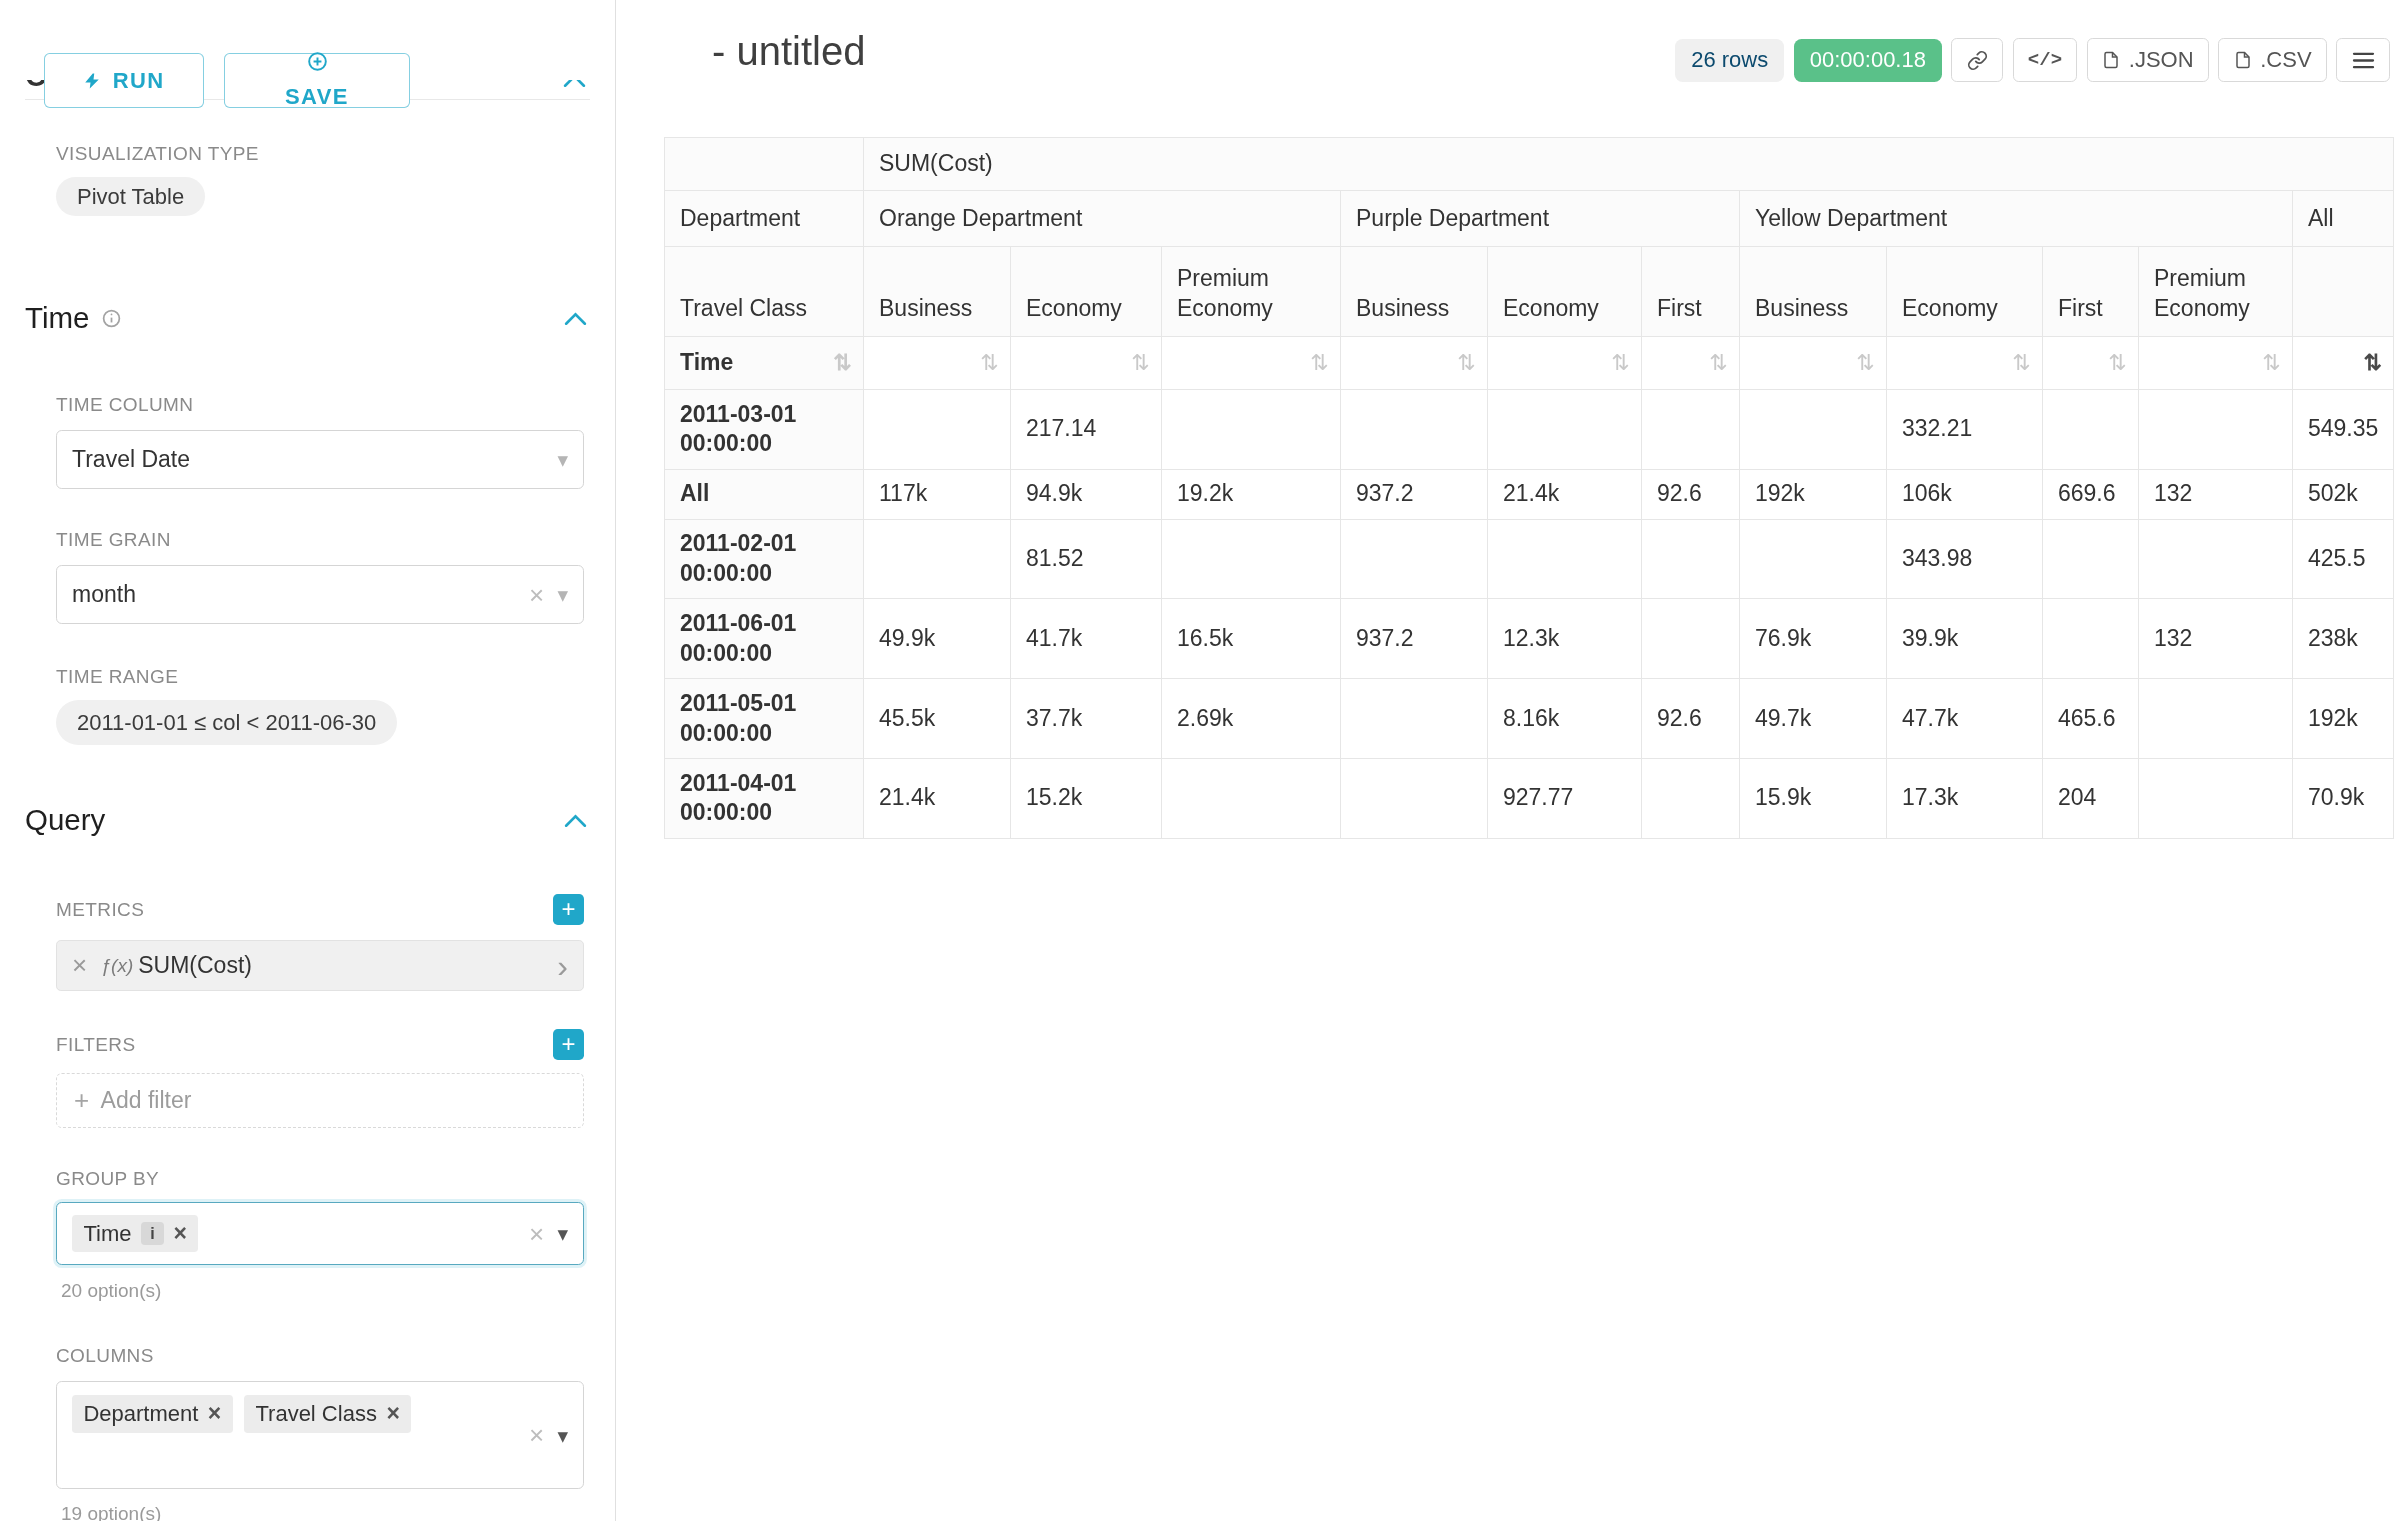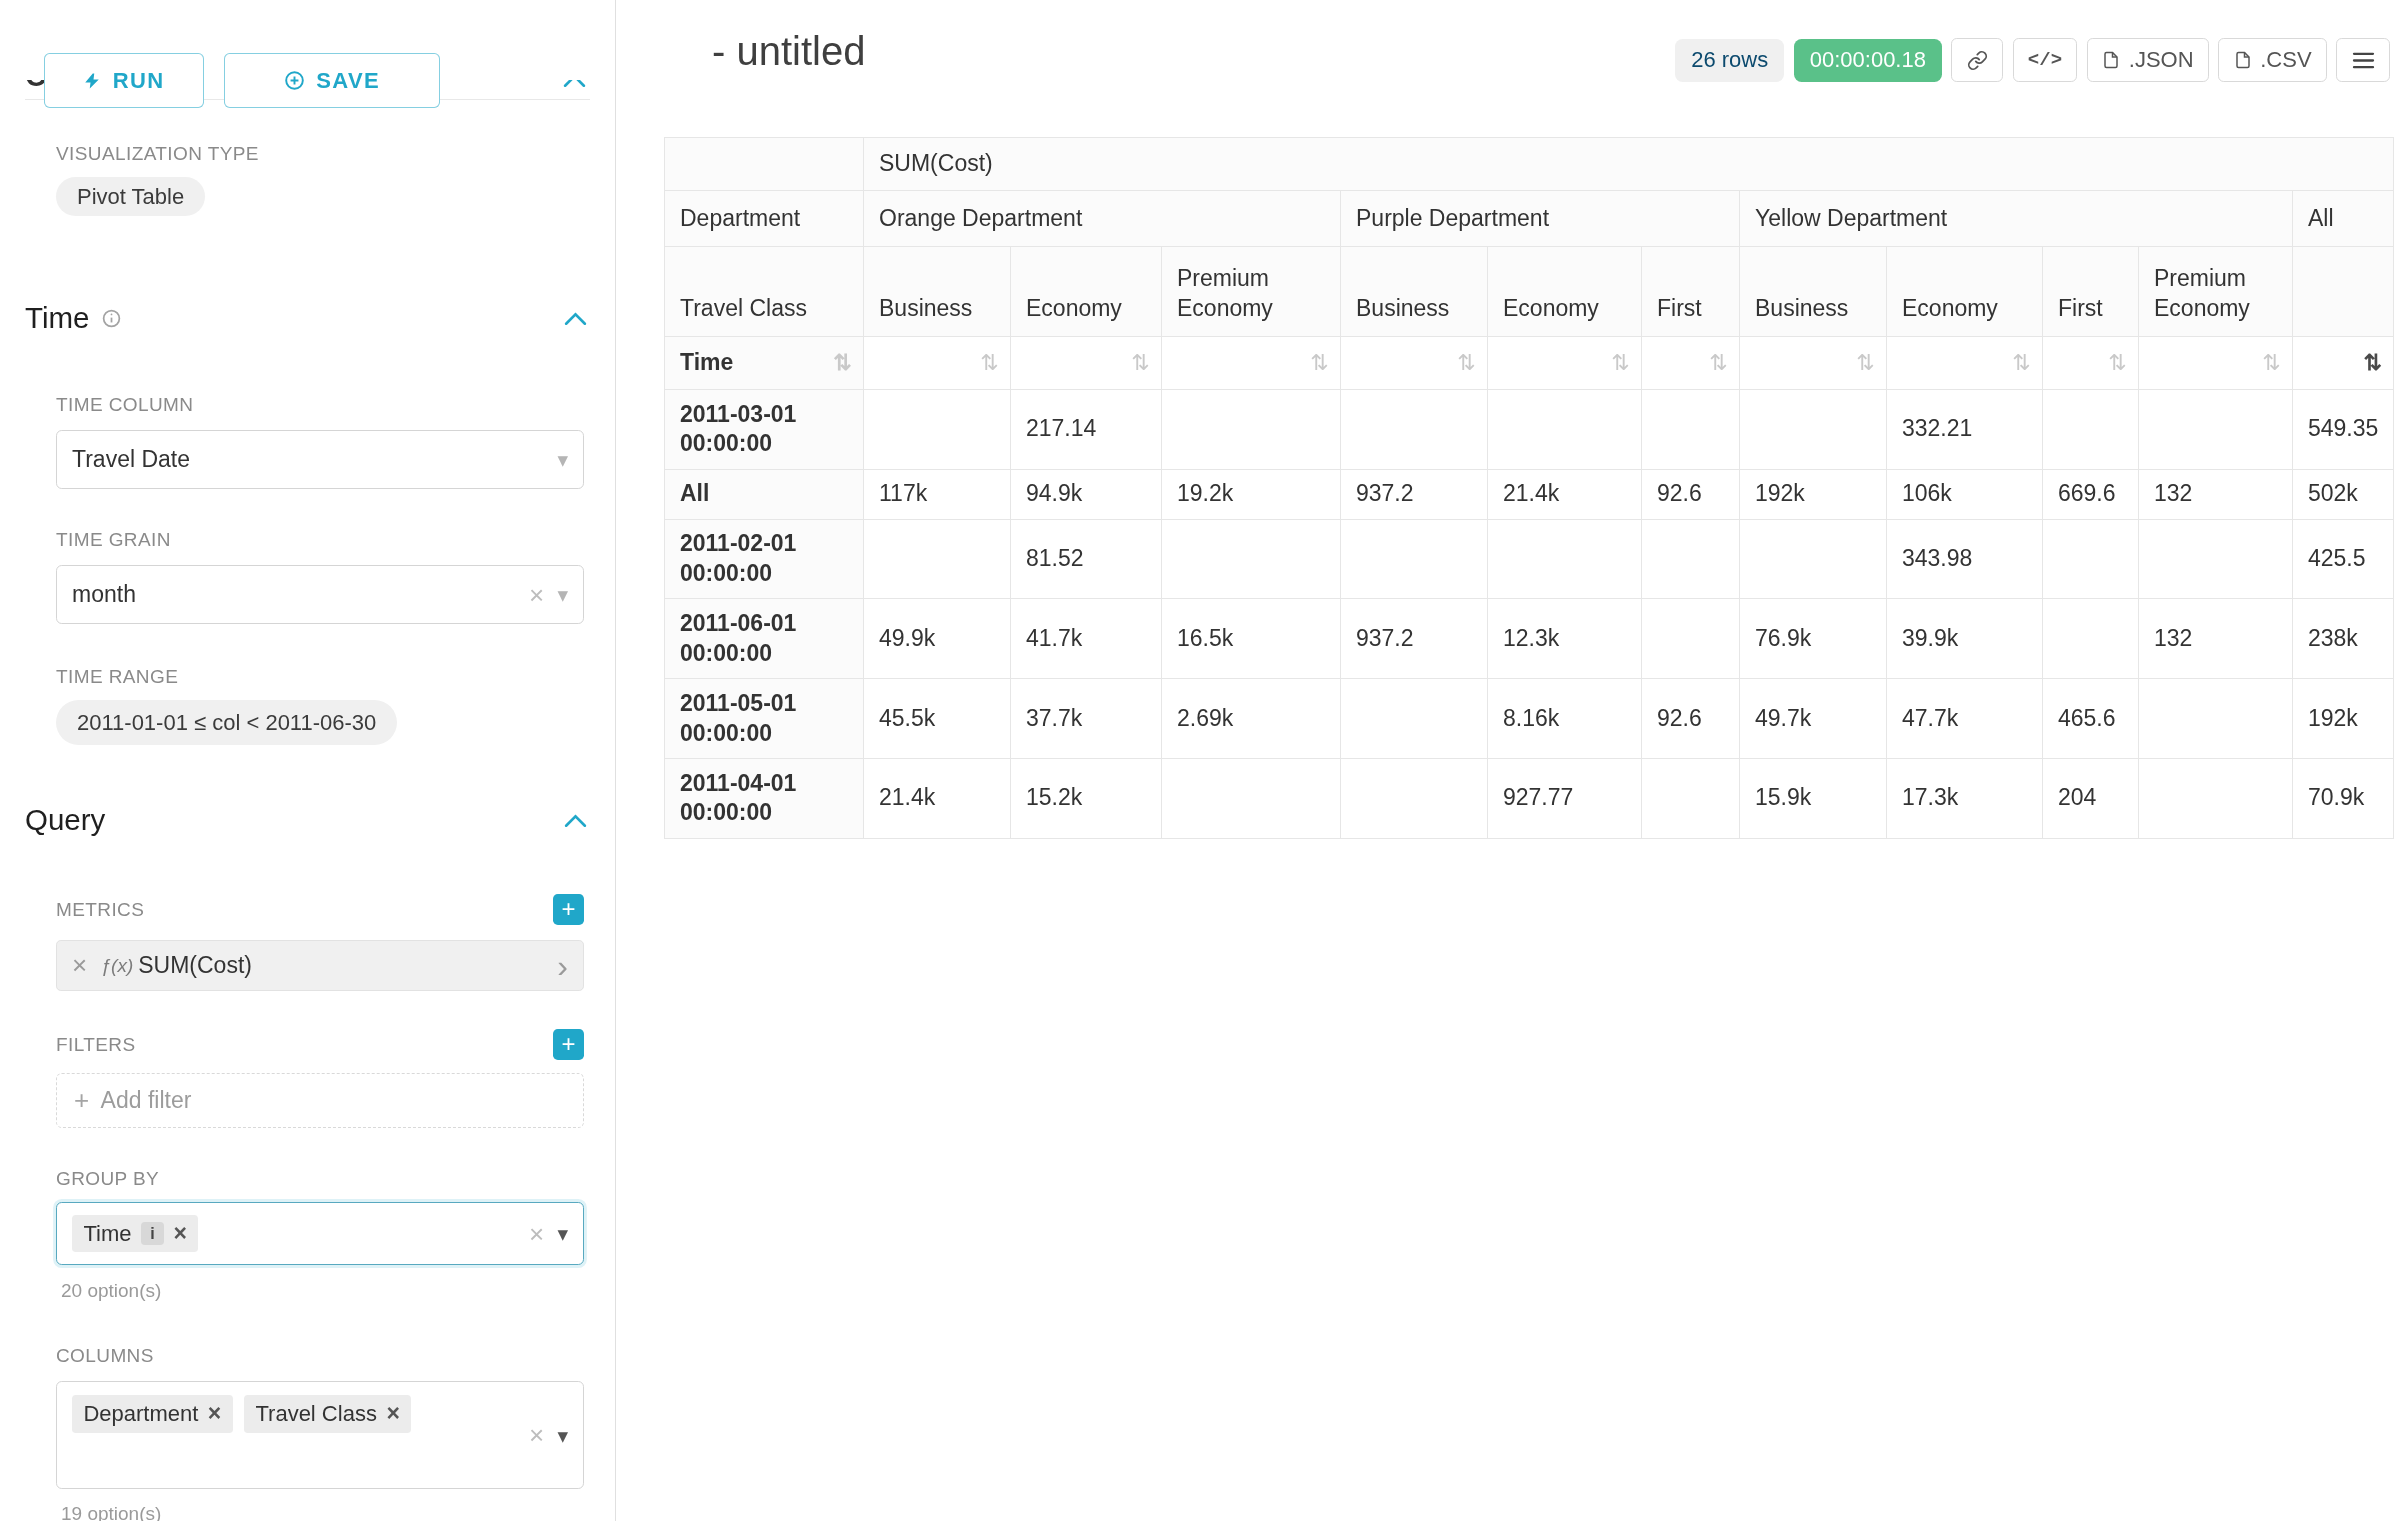--- a/index.html
+++ b/index.html
@@ -10,21 +10,21 @@
 
   
   .sidebar{position:absolute;left:0;top:0;width:616px;height:1522px;background:#fff;
            border-right:1px solid #e0e0e0;z-index:2;}
   .topbar{position:absolute;top:0;left:0;right:0;height:80px;background:#fff;z-index:3;}
   .btn-outline{position:absolute;top:15px;height:55px;border:1px solid rgba(32,167,201,.55);
        border-radius:5.7px;background:#fff;color:var(--primary);font-size:22px;font-weight:700;
        letter-spacing:1.4px;display:flex;align-items:center;justify-content:center;gap:11.4px;
        cursor:pointer;font-family:inherit;margin-top:38px;}
   .run-btn{left:44px;width:160px;}
-  .save-btn{left:224px;width:216px;}
+  .save-btn{left:224px;width:186px;flex-direction:column;}
 
   .clip-strip{position:absolute;top:80px;left:25px;right:28.5px;height:12.4px;overflow:hidden;z-index:1;}
   .clip-row{display:flex;justify-content:space-between;align-items:flex-start;}
   .clip-title{font-size:29.5px;font-weight:600;color:#333;margin-top:-21px;line-height:34px;white-space:nowrap;}
   .clip-chev{margin-top:-6.7px;color:var(--primary);}
 
   .divider{position:absolute;left:25px;right:25px;height:1px;background:#e8e8e8;}
 
   .lab{position:absolute;left:56px;font-size:19px;color:#8a8a8a;font-weight:500;letter-spacing:0.4px;}
   .hint{position:absolute;left:61px;font-size:19px;color:#9a9a9a;}

